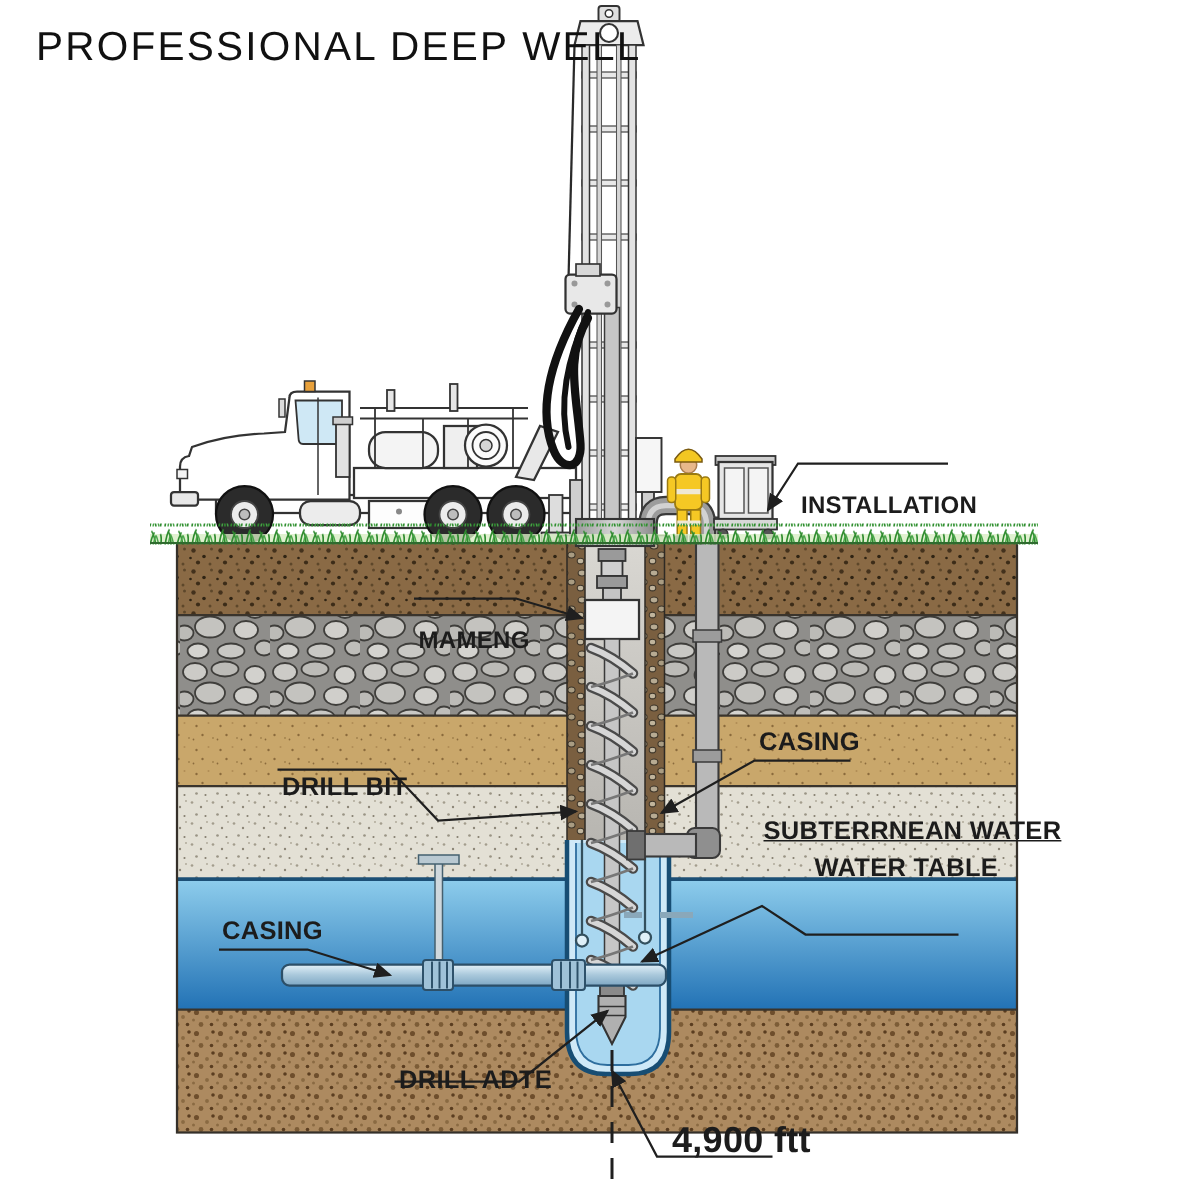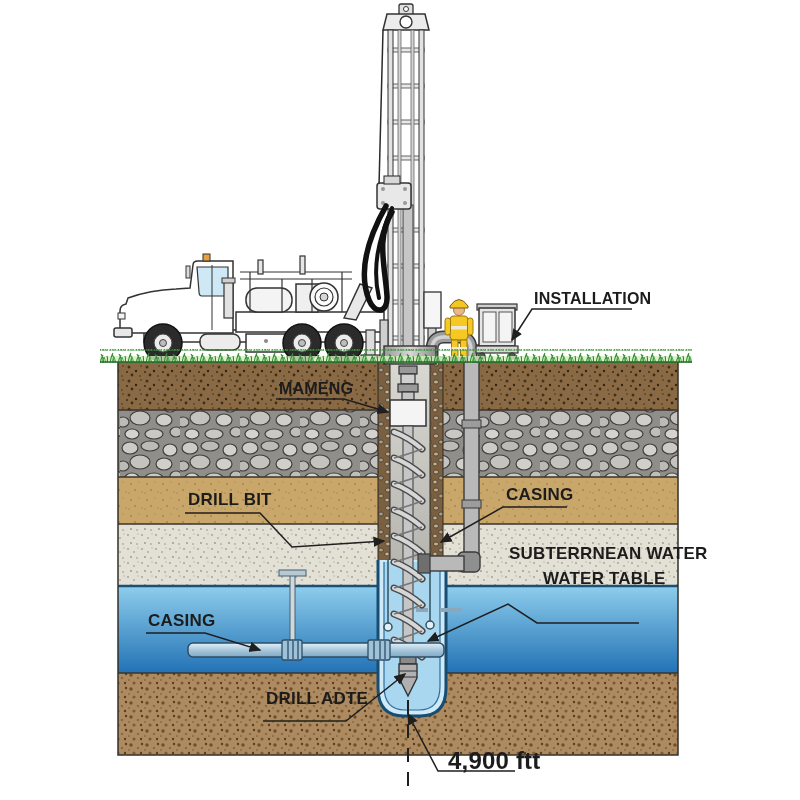--- a/index.html
+++ b/index.html
@@ -3,21 +3,21 @@
 <meta charset="utf-8">
 <style>
   html,body{margin:0;padding:0;background:#ffffff;}
   body{width:800px;height:800px;position:relative;overflow:hidden;
        font-family:"Liberation Sans", sans-serif;}
   .stage{position:absolute;inset:0;width:800px;height:800px;}
   svg{position:absolute;left:0;top:0;}
   .label{position:absolute;color:#1c1c1c;font-weight:600;font-size:17px;
          letter-spacing:.2px;white-space:nowrap;line-height:1;}
   .title{font-size:27px;font-weight:500;letter-spacing:1.5px;color:#111;}
-  .small{font-size:16px;}
+  .small{font-size:16px;margin-top:39px;}
 </style>
 </head>
 <body>
 
 <div class="stage">
 <svg width="800" height="800" viewBox="0 0 800 800">
   <defs>
     <marker id="arw" markerWidth="9" markerHeight="8" refX="7" refY="3.5" orient="auto">
       <path d="M0,0 L8,3.5 L0,7 Z" fill="#1f1f1f"></path>
     </marker>
@@ -324,22 +324,23 @@
     <g>
           <path d="M263,721 L346,721 L405,674" marker-end="url(#arw)"></path>
         </g>
     <g>
           <path d="M515,771 L438,771 L408,714" marker-end="url(#arw)"></path>
         </g>
     <line x1="408" y1="700" x2="408" y2="792" stroke-dasharray="14 10" stroke-width="2"></line>
   </g>
 </svg>
 
+<div class="label title" style="left:24px;top:18px;">PROFESSIONAL DEEP WELL</div>
 <div class="label small" style="left:534px;top:291px;">INSTALLATION</div>
 <div class="label small" style="left:279px;top:381px;text-align:center;">MAMENG</div>
-<div class="label" style="left:188px;top:491px;">DRILL BIT</div>
+<div class="label" style="left:188px;top:516px;">DRILL BIT</div>
 <div class="label" style="left:506px;top:486px;">CASING</div>
-<div class="label" style="left:509px;top:545px;">SUBTERRNEAN WATER</div>
+<div class="label" style="left:509px;top:545px;text-decoration:underline;">SUBTERRNEAN WATER</div>
 <div class="label" style="left:543px;top:570px;">WATER TABLE</div>
 <div class="label" style="left:148px;top:612px;">CASING</div>
-<div class="label" style="left:266px;top:690px;">DRILL ADTE</div>
+<div class="label" style="left:266px;top:711px;">DRILL ADTE</div>
 <div class="label" style="left:448px;top:749px;font-size:24px;">4,900 ftt</div>
 </div>
 
 </body></html>

